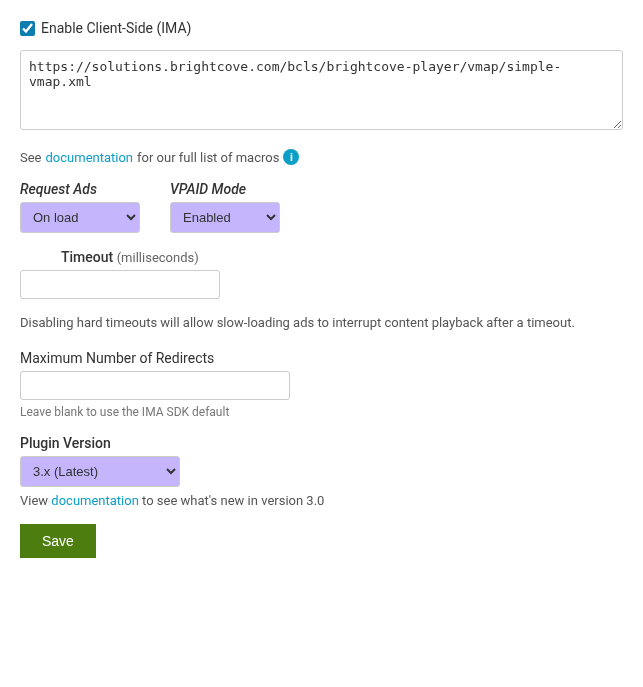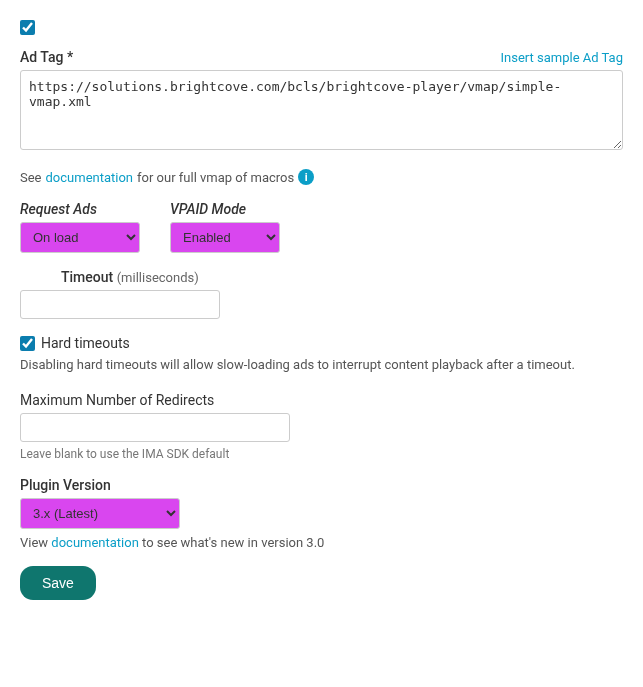--- a/index.html
+++ b/index.html
@@ -98,21 +98,21 @@
       font-size: 14px;
       font-weight: 500;
       color: #333;
       font-style: italic;
     }
     select {
       border: 1px solid #ccc;
       border-radius: 3px;
       padding: 6px 8px;
       font-size: 13px;
-      background: #d946ef;
+      background: #c4b5fd;
       color: #333;
       cursor: pointer;
       outline: none;
       appearance: auto;
     }
     .select-request { width: 120px; }
     .select-vpaid { width: 110px; }
     .timeout-group {
       margin-bottom: 16px;
     }
@@ -175,56 +175,50 @@
     .plugin-version-note {
       font-size: 13px;
       color: #555;
       margin-top: 6px;
     }
     .plugin-version-note a {
       color: #0b9ec7;
       text-decoration: none;
     }
     .save-btn {
-      background: #0f766e;
+      background: #4d7c0f;
       color: #fff;
       border: none;
-      border-radius: 13px;
+      border-radius: 0;
       padding: 9px 22px;
       font-size: 14px;
       cursor: pointer;
     }
     .section-divider {
       margin-bottom: 16px;
     }
   </style>
 </head>
 <body>
 
 <div class="row">
   <label class="checkbox-label">
     <input type="checkbox" checked="" style="">
+    <span>Enable Client-Side (IMA)</span>
   </label>
 </div>
 
 <div class="section-divider">
-  <div class="field-header">
-    <span class="field-label">
-      <span>Ad Tag</span>
-      <span class="required-star">*</span>
-    </span>
-    <a class="insert-link" href="#">Insert sample Ad Tag</a>
-  </div>
   <textarea class="ad-tag" style="">https://solutions.brightcove.com/bcls/brightcove-player/vmap/simple-vmap.xml</textarea>
 </div>
 
 <div class="doc-note">
   <span>See </span>
   <a href="#">documentation</a>
-  <span> for our full vmap of macros</span>
+  <span> for our full list of macros</span>
   <span class="info-icon">i</span>
 </div>
 
 <div class="form-row-2col">
   <div class="form-group">
     <label>Request Ads</label>
     <select class="select-request">
       <option>On load</option>
       <option>On play</option>
       <option>On demand</option>
@@ -242,24 +236,20 @@
 
 <div class="timeout-group">
   <label>
     <span>Timeout</span>
     <span class="timeout-label-note">(milliseconds)</span>
   </label>
   <input type="text" style="width: 200px;">
 </div>
 
 <div class="hard-timeout-section">
-  <div class="hard-timeout-checkbox-row">
-    <input type="checkbox" checked="" style="">
-    <span>Hard timeouts</span>
-  </div>
   <div class="hard-timeout-desc">Disabling hard timeouts will allow slow-loading ads to interrupt content playback after a timeout.</div>
 </div>
 
 <div class="max-redirects-section">
   <label>Maximum Number of Redirects</label>
   <input type="text" style="width: 270px;" value="">
   <div class="max-redirects-note">Leave blank to use the IMA SDK default</div>
 </div>
 
 <div class="plugin-version-section">

